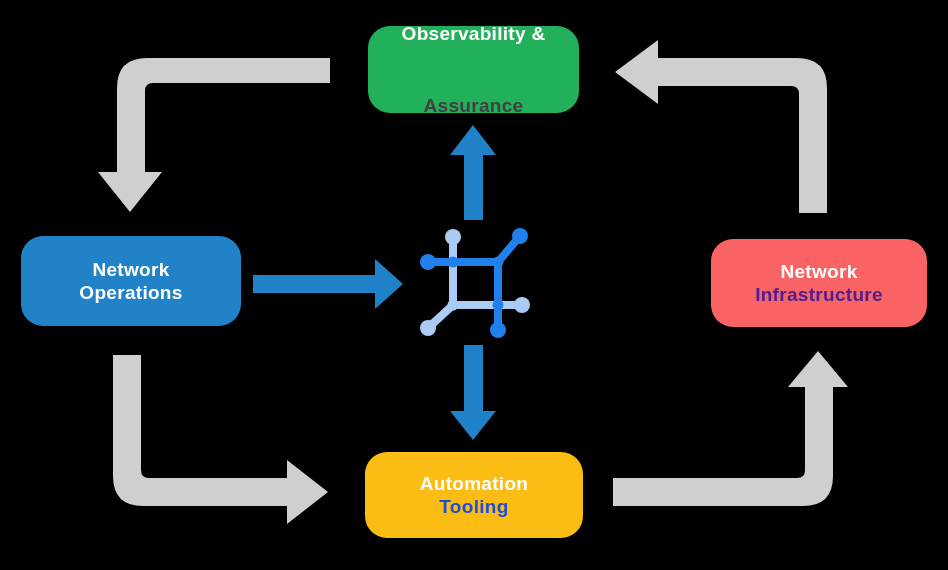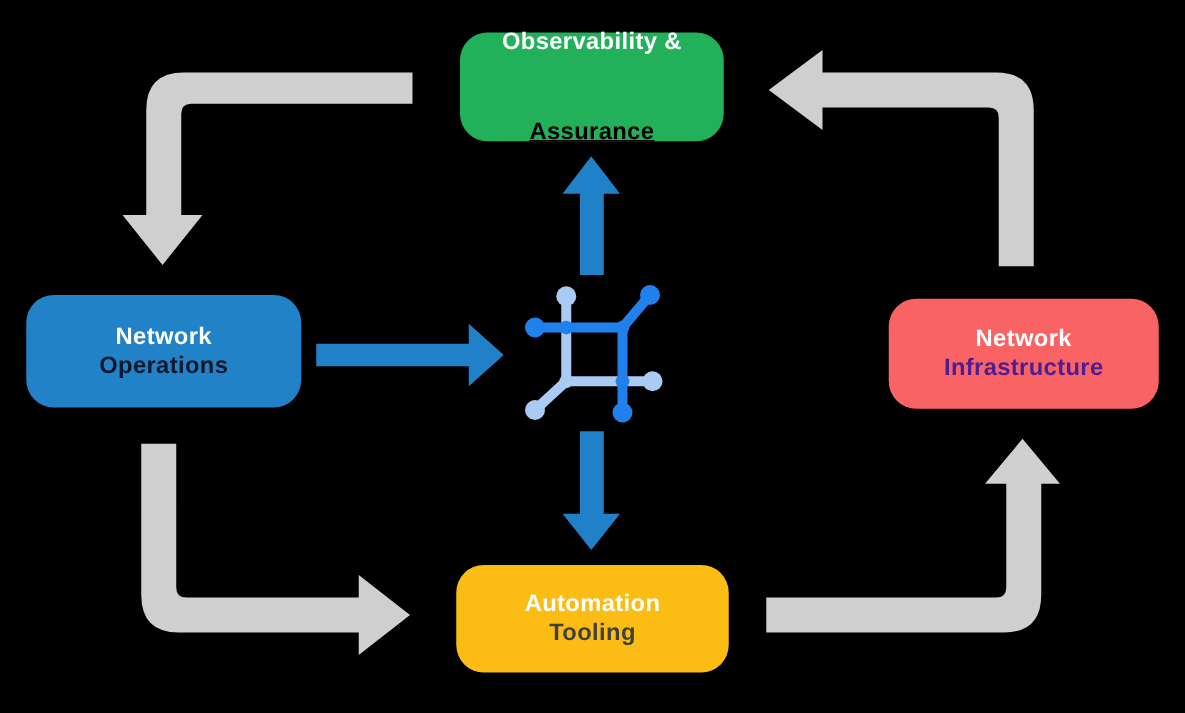--- a/index.html
+++ b/index.html
@@ -83,31 +83,31 @@
       <circle cx="428" cy="262" r="8" fill="#2080EC"></circle>
       <circle cx="520" cy="236" r="8" fill="#2080EC"></circle>
       <circle cx="428" cy="328" r="8" fill="#A9CBF4"></circle>
       <circle cx="498" cy="330" r="8" fill="#2080EC"></circle>
       <circle cx="522" cy="305" r="8" fill="#A9CBF4"></circle>
     </g>
   </svg>
 
   <div class="box box-observability" title="Observability &amp; Assurance" style="background: rgb(34, 176, 91); gap: 48px;">
     <span style="color: rgb(255, 255, 255);">Observability &amp;</span>
-    <span style="color: #000000; text-decoration: underline;">Assurance</span>
+    <span style="color: #404040;">Assurance</span>
   </div>
 
   <div class="box box-operations" title="Network Operations" style="background: rgb(34, 130, 200);">
     <span style="color: rgb(255, 255, 255);">Network</span>
-    <span style="color: #0f172a;">Operations</span>
+    <span style="color: #ffffff;">Operations</span>
   </div>
 
   <div class="box box-infrastructure" title="Network Infrastructure" style="background: rgb(250, 99, 99);">
     <span style="color: rgb(255, 255, 255);">Network</span>
     <span style="color: #4c1d95;">Infrastructure</span>
   </div>
 
   <div class="box box-automation" title="Automation Tooling" style="background: rgb(251, 188, 19);">
     <span style="color: rgb(255, 255, 255);">Automation</span>
-    <span style="color: #404040;">Tooling</span>
+    <span style="color: #1d4ed8;">Tooling</span>
   </div>
 
 </div>
 
 </body></html>

